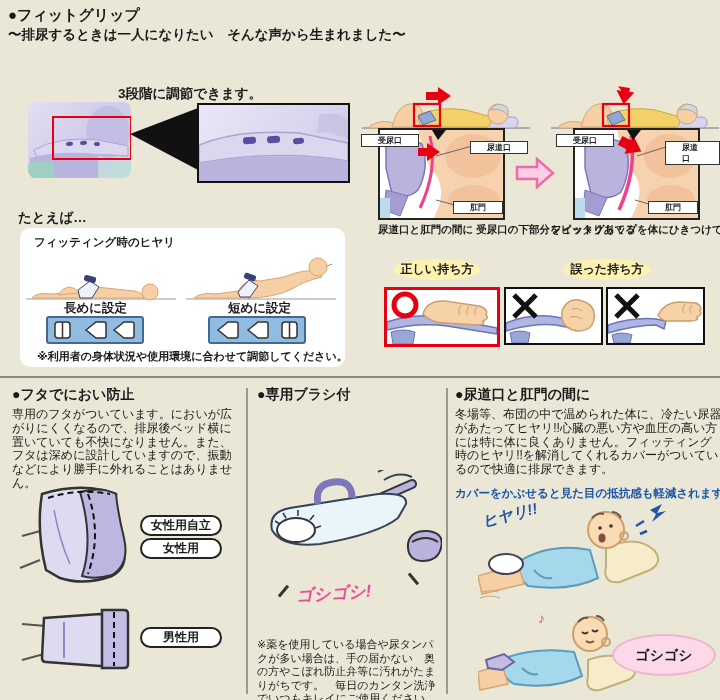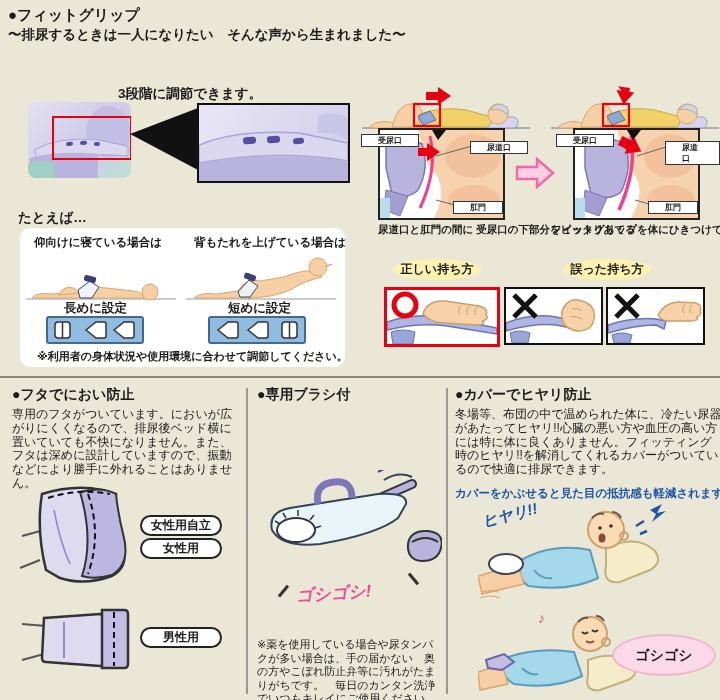--- a/index.html
+++ b/index.html
@@ -162,22 +162,21 @@
       <path d="M0 36 Q26 28 48 30 L58 32 L56 40 L48 36 Q28 36 0 44 Z" fill="#b0b6e2" stroke="#6a74b8" stroke-width="1.5"></path>
       <path d="M4 46 Q14 42 24 46 L22 54 L6 54 Z" fill="#9aa6d6" stroke="#6a74b8"></path>
       <path d="M50 26 Q56 14 70 13 L88 14 Q95 17 92 22 Q95 25 89 28 Q91 32 83 32 L64 32 Q54 33 50 26 Z" fill="#f7d2a8" stroke="#c9a06a" stroke-width="1.5"></path>
       <path d="M84 16 q-4 5 -1 8 M77 15 q-4 6 -1 9" stroke="#c9a06a" fill="none"></path>
       <path d="M8 6 L30 28 M30 6 L8 28" stroke="#111" stroke-width="5"></path>
     </svg>
   </div>
 
   <div class="abs b" style="left:18px;top:209px;font-size:13.5px;">たとえば…</div>
   <div class="abs" style="left:20px;top:228px;width:325px;height:139px;background:#fff;border-radius:10px;">
-    <div class="abs b nw" style="left:14px;top:7px;font-size:11.5px;">仰向けに寝ている場合は</div>
-    <div class="abs b nw" style="left:174px;top:7px;font-size:11.5px;">背もたれを上げている場合は</div>
+    <div class="abs b nw" style="left:14px;top:7px;font-size:11.5px;">フィッティング時のヒヤリ</div>
 
     <svg class="abs" style="left:6px;top:26px;" width="150" height="48" viewBox="0 0 150 48">
       <line x1="0" y1="45" x2="150" y2="45" stroke="#999"></line>
       <path d="M6 44 Q10 38 26 40 L58 37 Q66 32 80 34 L108 37 Q118 39 118 44 Z" fill="#f6cfa5" stroke="#d8a66e"></path>
       <path d="M32 41 Q42 26 54 39 Z" fill="#f6cfa5" stroke="#d8a66e"></path>
       <circle cx="124" cy="38" r="8" fill="#f6cfa5" stroke="#d8a66e"></circle>
       <path d="M52 36 l12 -9 9 6 -7 11 -12 0 z" fill="#eef2fb" stroke="#445"></path>
       <rect x="58" y="22" width="12" height="6" rx="2" fill="#3a3f77" transform="rotate(14 64 25)"></rect>
     </svg>
     <svg class="abs" style="left:166px;top:22px;" width="150" height="52" viewBox="0 0 150 52">
@@ -250,21 +249,21 @@
     <path d="M20 54 l-5 -3 M26 48 l-3 -5 M38 46 l0 -6 M50 50 l4 -5 M55 58 l6 -2" stroke="#334" stroke-width="1.5"></path>
     <path d="M148 74 q2 -14 20 -13 q17 2 13 17 q-3 13 -19 13 q-15 -1 -14 -17 z" fill="#b9b3de" stroke="#333" stroke-width="2"></path>
     <path d="M152 72 q14 -8 26 0" stroke="#333" stroke-width="2" fill="none"></path>
   </svg>
   <div class="abs tick" style="left:282px;top:584px;transform:rotate(40deg);"></div>
   <div class="abs tick" style="left:412px;top:572px;transform:rotate(-40deg);"></div>
   <div class="abs sfx-pink nw" style="left:296px;top:582px;">ゴシゴシ!</div>
 
   <div class="abs wrap" style="left:257px;top:638px;width:183px;font-size:11px;line-height:13.6px;">※薬を使用している場合や尿タンパクが多い場合は、手の届かない　奥の方やこぼれ防止弁等に汚れがたまりがちです。　毎日のカンタン洗浄でいつもキレイにご使用ください。</div>
 
-  <div class="abs sec-title nw" style="left:455px;top:386px;">●カバーでヒヤリ防止</div>
+  <div class="abs sec-title nw" style="left:455px;top:386px;">●尿道口と肛門の間に</div>
   <div class="abs body-txt wrap" style="left:455px;top:408px;width:267px;">冬場等、布団の中で温められた体に、冷たい尿器があたってヒヤリ!!心臓の悪い方や血圧の高い方には特に体に良くありません。フィッティング時のヒヤリ!!を解消してくれるカバーがついているので快適に排尿できます。</div>
   <div class="abs hl-blue nw" style="left:455px;top:486px;">カバーをかぶせると見た目の抵抗感も軽減されます</div>
 
   <svg class="abs" style="left:478px;top:504px;" width="200" height="100" viewBox="0 0 200 100">
     <path d="M128 44 q30 -14 48 2 q10 12 -4 20 l-30 12 q-18 2 -14 -16 z" fill="#f6ecc9" stroke="#c2b176" stroke-width="2"></path>
     <path d="M40 58 Q72 38 112 46 L120 74 Q92 88 50 82 Q36 70 40 58 Z" fill="#a5d8ea" stroke="#5b9cbd" stroke-width="2"></path>
     <path d="M0 72 L40 60 L46 80 L4 90 Z" fill="#f6cfa5" stroke="#d8a66e" stroke-width="1.5"></path>
     <path d="M2 94 q10 -4 20 0 M4 88 q8 -3 16 0" stroke="#d8a66e" fill="none"></path>
     <ellipse cx="28" cy="60" rx="17" ry="10" fill="#fff" stroke="#445" stroke-width="2"></ellipse>
     <path d="M56 66 q8 10 18 8" stroke="#5b9cbd" stroke-width="2" fill="none"></path>

